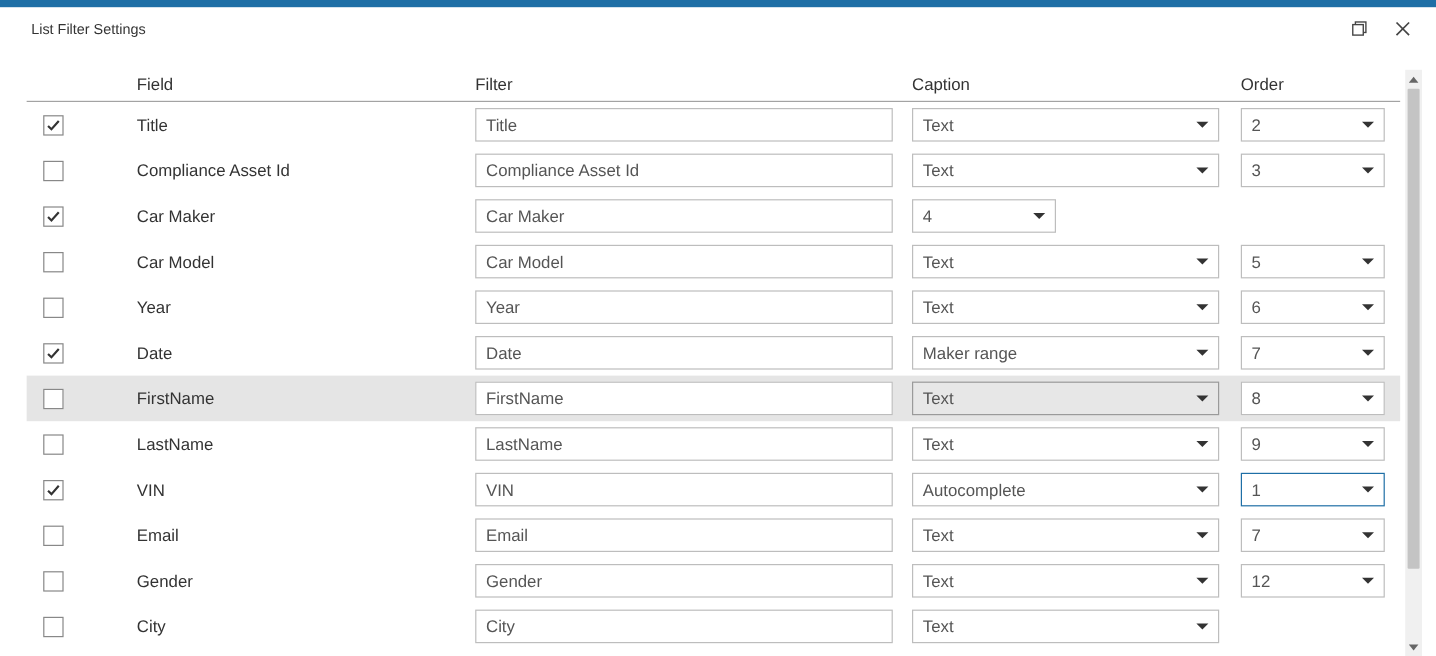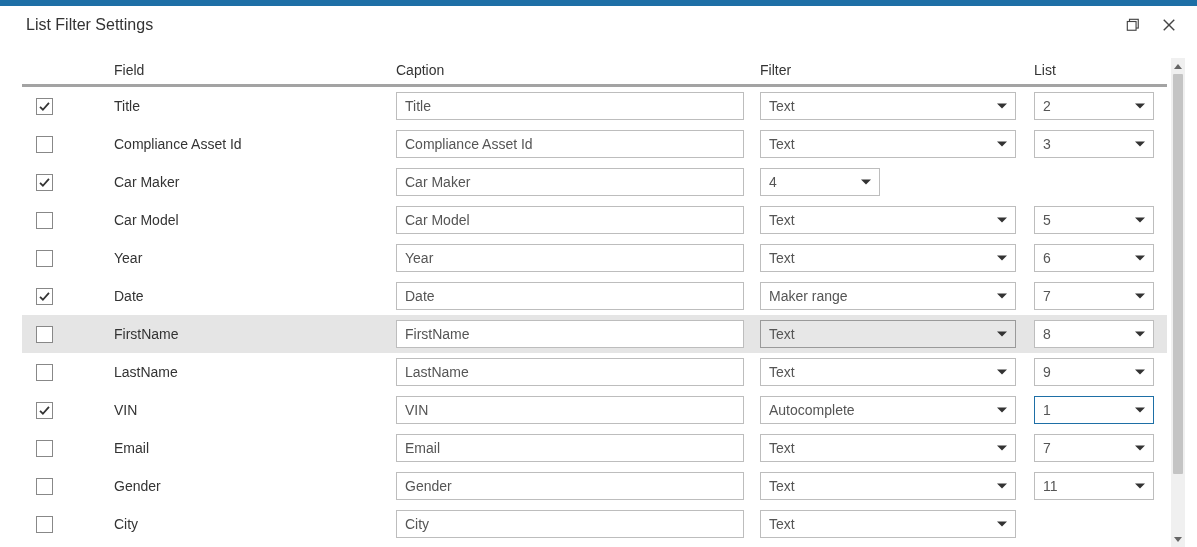--- a/index.html
+++ b/index.html
@@ -20,21 +20,21 @@
   .dialog {
     position: relative;
     height: calc(100% - 6px);
   }
   .dlg-header {
     display: flex;
     align-items: center;
     padding: 10px 20px 14px 26px;
   }
   .dlg-title {
-    font-size: 16px;
+    font-size: 12px;
     font-weight: 300;
     color: #333;
     flex: 1;
   }
   .dlg-controls {
     display: flex;
     gap: 20px;
     align-items: center;
     color: #555;
   }
@@ -57,21 +57,21 @@
     overflow: hidden;
   }
   .row {
     display: grid;
     grid-template-columns: 88px 282px 364px 274px 140px;
     align-items: center;
     padding: 4px 0;
     min-height: 38px;
   }
   .row.header {
-    border-bottom: 3px solid #a3a3a3;
+    border-bottom: 1px solid #a3a3a3;
     padding-bottom: 6px;
     min-height: 0;
   }
   .row.header .cell { font-weight: 400; color: #333; }
   .row.highlight { background: #e5e5e5; }
   .cell { padding: 0 4px; }
   .cell.check { display:flex; align-items:center; justify-content:flex-start; padding-left:14px;}
   .chk {
     width: 17px; height: 17px;
     border: 1px solid #888;
@@ -170,23 +170,23 @@
       </span>
     </div>
   </div>
 
   <div class="grid-wrap">
     <div class="grid">
 
       <div class="row header">
         <div class="cell check"></div>
         <div class="cell">Field</div>
+        <div class="cell">Filter</div>
         <div class="cell">Caption</div>
-        <div class="cell">Filter</div>
-        <div class="cell">List</div>
+        <div class="cell">Order</div>
       </div>
 
       <div id="rows-host">
   <div class="row">
     <div class="cell check">
       <span class="chk on">
         <svg viewBox="0 0 16 16">
                   <polyline points="2.5,8.5 6,12 13.5,3.5"></polyline>
                 </svg>
       </span>
@@ -458,21 +458,21 @@
       <input class="txt" type="text" value="Gender" style="">
     </div>
     <div class="cell filter-cell">
       <div class="select">
         <span>Text</span>
         <span class="caret"></span>
       </div>
     </div>
     <div class="cell order-cell">
       <div class="select">
-        <span>11</span>
+        <span>12</span>
         <span class="caret"></span>
       </div>
     </div>
   </div>
 
   <div class="row">
     <div class="cell check">
       <span class="chk">
         
       </span>

